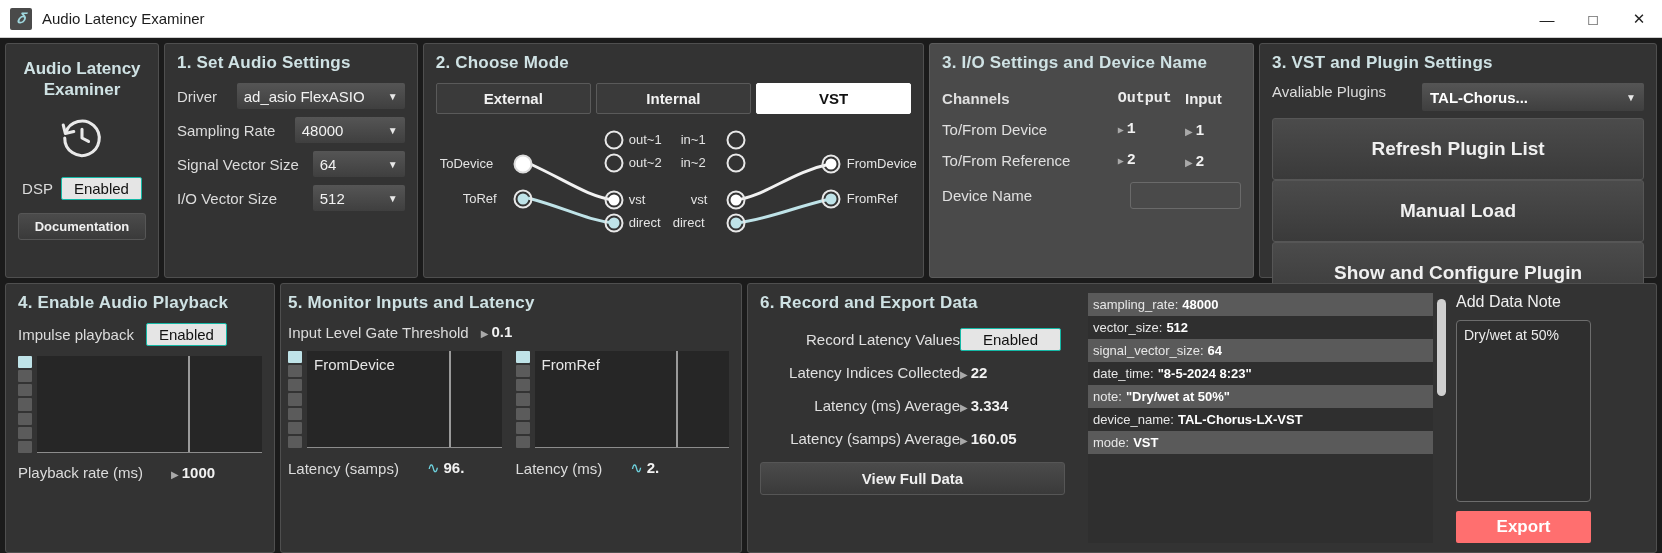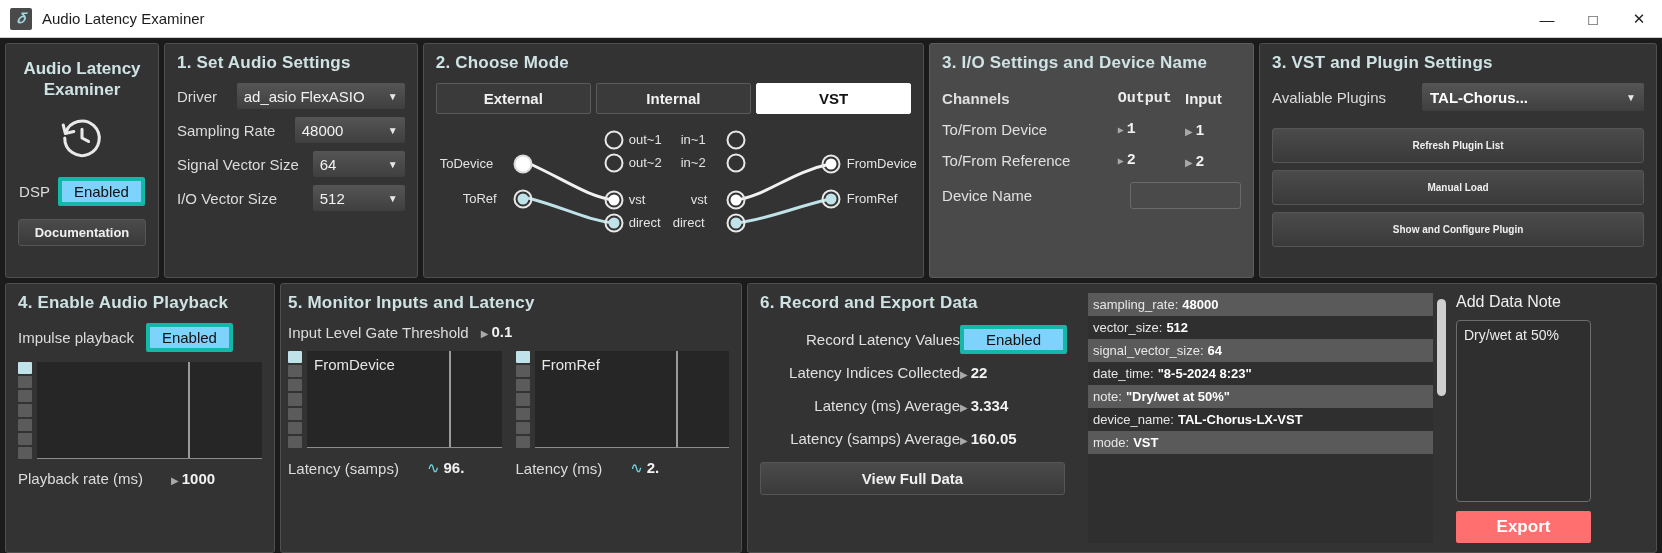--- a/index.html
+++ b/index.html
@@ -44,22 +44,22 @@
     margin-bottom:10px;
   }
 
   
   #p-brand{ width:154px; display:flex; flex-direction:column; align-items:center; padding-top:14px;}
   #brand-title{ color:#cfe2e4;font-size:17px;font-weight:bold;text-align:center;line-height:1.25;}
   #brand-icon{ margin:14px 0 12px 0; }
   #dsp-row{ display:flex;align-items:center;gap:8px; }
   #dsp-label{ font-size:15px;color:#dcdcdc; }
   .togglebtn{
-    background:#7dd3fc;color:#111;font-size:15px;
-    padding:2px 12px;border:4px solid #14b8a6;border-radius:2px;
+    background:#e5e5e5;color:#111;font-size:15px;
+    padding:2px 12px;border:1px solid #14b8a6;border-radius:2px;
   }
   .btn{
     background:linear-gradient(#4b4b4b,#3a3a3a);
     border:1px solid #565656;border-radius:3px;
     color:#f0f0f0;font-size:13px;font-weight:bold;
     text-align:center;padding:5px 8px;
   }
   #doc-btn{ margin-top:13px; width:128px; }
 
   
@@ -95,28 +95,28 @@
   .iorow .c3{ width:60px; }
   .hdr{ font-weight:bold;color:#ededed; }
   .numv{ font-weight:bold;color:#f2f2f2;font-size:15px; }
   .tri{ color:#a9a9a9;font-size:10px;margin-right:3px; }
   #dev-name-field{
     flex:1;height:27px;background:#4a4a4a;border:1px solid #6a6a6a;border-radius:3px;
   }
 
   
   #p-vst{ width:400px; }
-  #plug-row{ display:flex;align-items:center;margin-bottom:17px;height:28px; }
+  #plug-row{ display:flex;align-items:flex-start;margin-bottom:7px;height:28px; }
   #plug-sel{
     background:linear-gradient(#555,#3f3f3f);border-radius:2px;height:28px;
     display:flex;align-items:center;justify-content:space-between;
     padding:8px 8px;color:#fff;font-size:15px;font-weight:bold;
     margin-left:auto;width:222px;
   }
-  #p-vst .btn{ width:100%;margin-bottom:7px;font-size:10px;padding:11px 0; }
+  #p-vst .btn{ width:100%;font-size:19px;padding:19px 0; }
 
   
   #p-play{ width:270px; }
   .ctrlrow{ display:flex;align-items:center;gap:12px;margin-bottom:10px; }
   .scopewrap{ display:flex;gap:5px;height:97px; }
   .meter{ width:14px;background:#333;display:flex;flex-direction:column;gap:2px;padding-top:0; }
   .mseg{ flex:1;background:#5b5b5b;border-radius:1px; }
   .mseg.lit{ background:#bfe3e8; }
   .scope{
     flex:1;background:#262626;border-bottom:1px solid #8c8c8c;position:relative;overflow:hidden;

